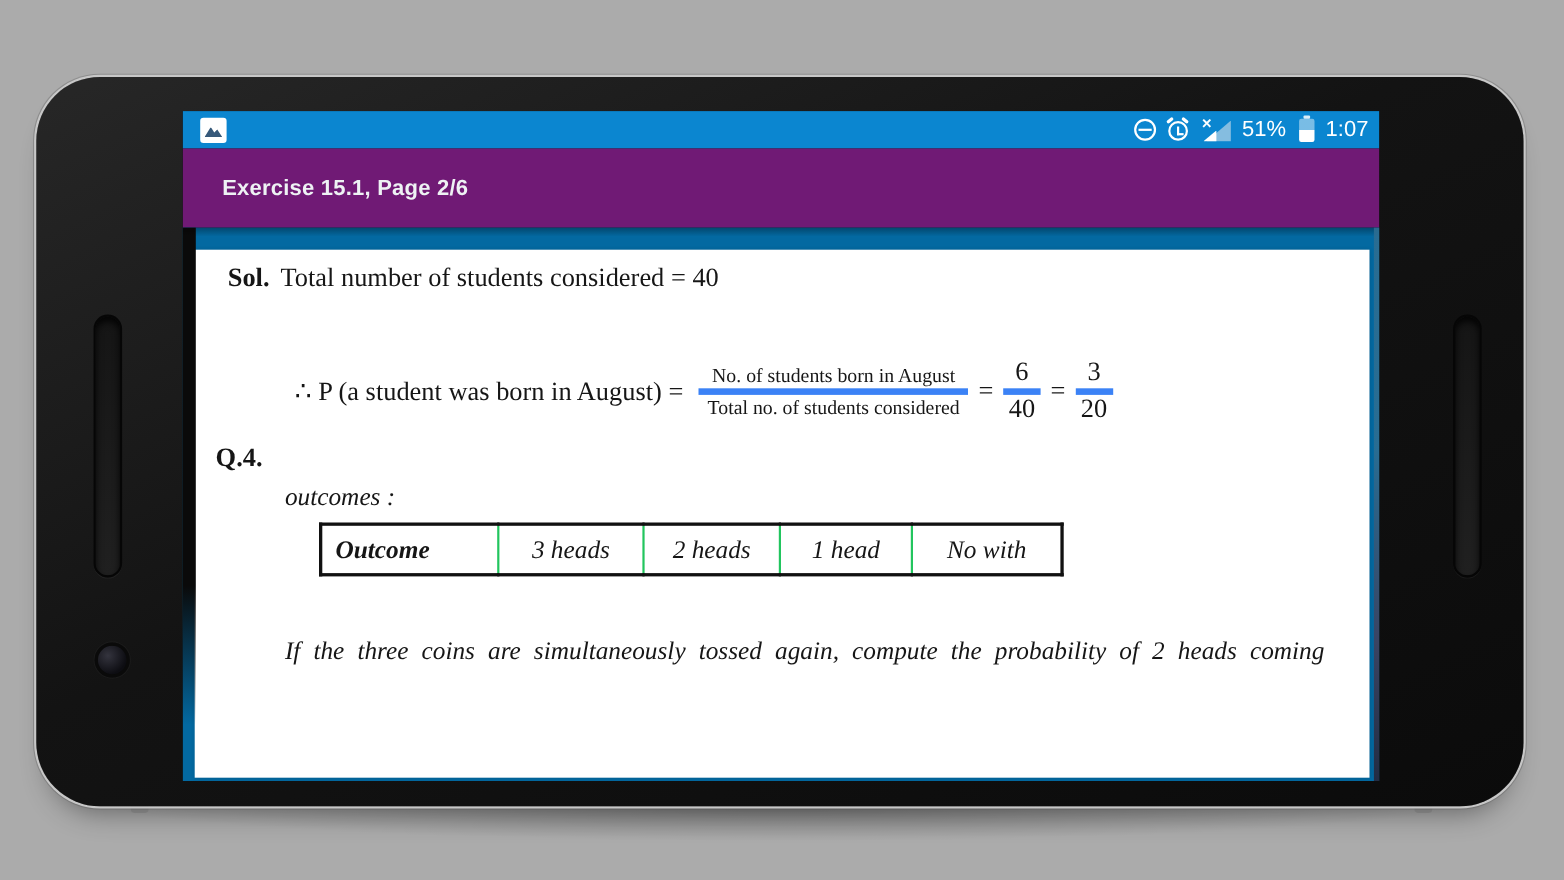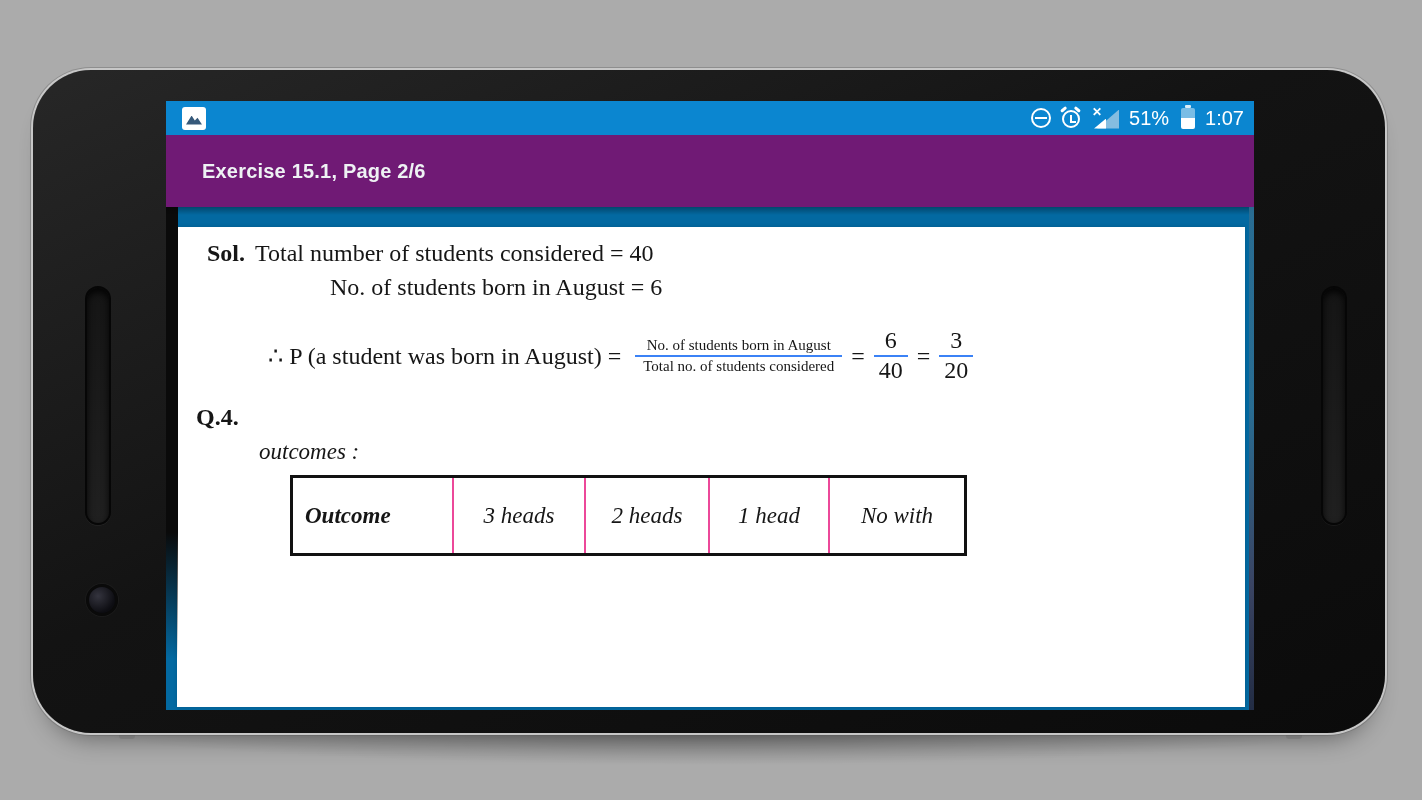--- a/index.html
+++ b/index.html
@@ -64,28 +64,28 @@
     background:linear-gradient(#2d6d91 0 40%,#40405c 75%,#26263a);}
   
   .pagescan{position:absolute;left:11px;top:20px;width:1068px;height:480px;background:#ffffff;
     color:#161616;font-family:"Liberation Serif",serif;font-size:24px;z-index:4;
     box-shadow:0 0 4px rgba(0,0,0,.15);}
   .abs{position:absolute;}
   .b{font-weight:bold;} .i{font-style:italic;}
   .just{text-align:justify;text-align-last:justify;}
   .fracrow{display:flex;align-items:center;}
   .frac{display:inline-flex;flex-direction:column;align-items:center;line-height:1.15;}
-  .frac .den{border-top:2px solid #3b82f6;}
-  .bigfrac{font-size:15px;}
+  .frac .den{border-top:6px solid #3b82f6;}
+  .bigfrac{font-size:18px;}
   .bigfrac .num,.bigfrac .den{padding:1px 8px;}
   .smallfrac .num,.smallfrac .den{padding:0 5px;min-width:18px;text-align:center;}
   .eq{padding:0 9px;}
   
   table.freq{border-collapse:collapse;font-size:23px;}
-  table.freq td{border:2px solid #ec4899;height:43px;text-align:center;padding:16px 4px;}
+  table.freq td{border:2px solid #22c55e;height:43px;text-align:center;padding:0 4px;}
   table.freq{border:3px solid #111;}
   table.freq td.lab{text-align:left;padding-left:12px;font-weight:bold;font-style:italic;}
   table.freq tr.r2 td{height:46px;}
 </style>
 </head>
 <body>
 
 <div class="stage">
   <div class="phone-shadow"></div>
   <div class="foot left"></div>
@@ -131,21 +131,20 @@
 
       <div class="content">
         <div class="topshadow"></div>
         <div class="gutter"></div>
         <div class="edge"></div>
 
         <div class="pagescan">
 
           <span class="abs b" style="left:30px;top:13px;">Sol.</span>
           <span class="abs" style="left:78px;top:13px;">Total number of students considered = 40</span>
-          <span class="abs" style="left:153px;top:47px;">No. of students born in August = 6</span>
 
           <div class="abs fracrow" style="left:91px;top:92px;height:74px;">
             <span>∴  P (a student was born in August)  =</span>
             <span class="frac bigfrac" style="margin-left:14px;">
               <span class="num">No. of students born in August</span>
               <span class="den">Total no. of students considered</span>
             </span>
             <span class="eq">=</span>
             <span class="frac smallfrac">
               <span class="num">6</span>
@@ -166,19 +165,20 @@
                 <tr>
               <td class="lab" style="width:143px;">Outcome</td>
               <td class="i" style="width:122px;">3 heads</td>
               <td class="i" style="width:114px;">2 heads</td>
               <td class="i" style="width:110px;margin-top:28px;">1 head</td>
               <td class="i" style="width:126px;">No with</td>
             </tr>
           </tbody>
             </table>
 
+          <div class="abs i just" style="left:82px;top:352px;width:945px;font-size:23px;">If the three coins are simultaneously tossed again, compute the probability of 2 heads coming</div>
 
         </div>
       </div>
 
     </div>
   </div>
 </div>
 
 </body></html>

